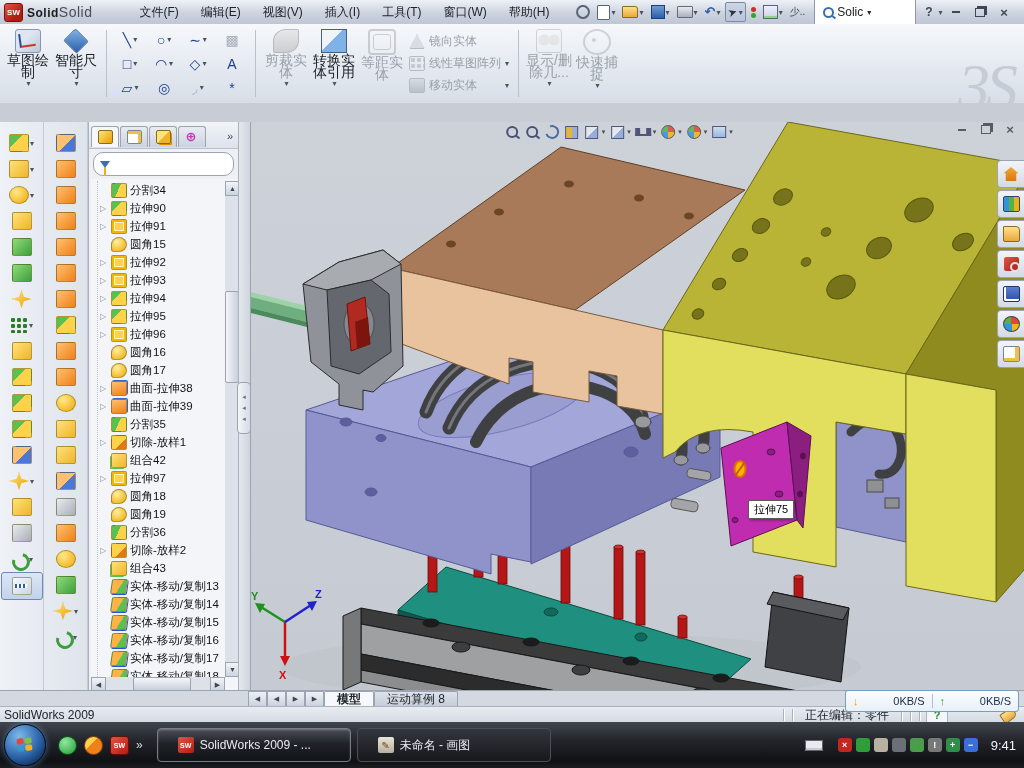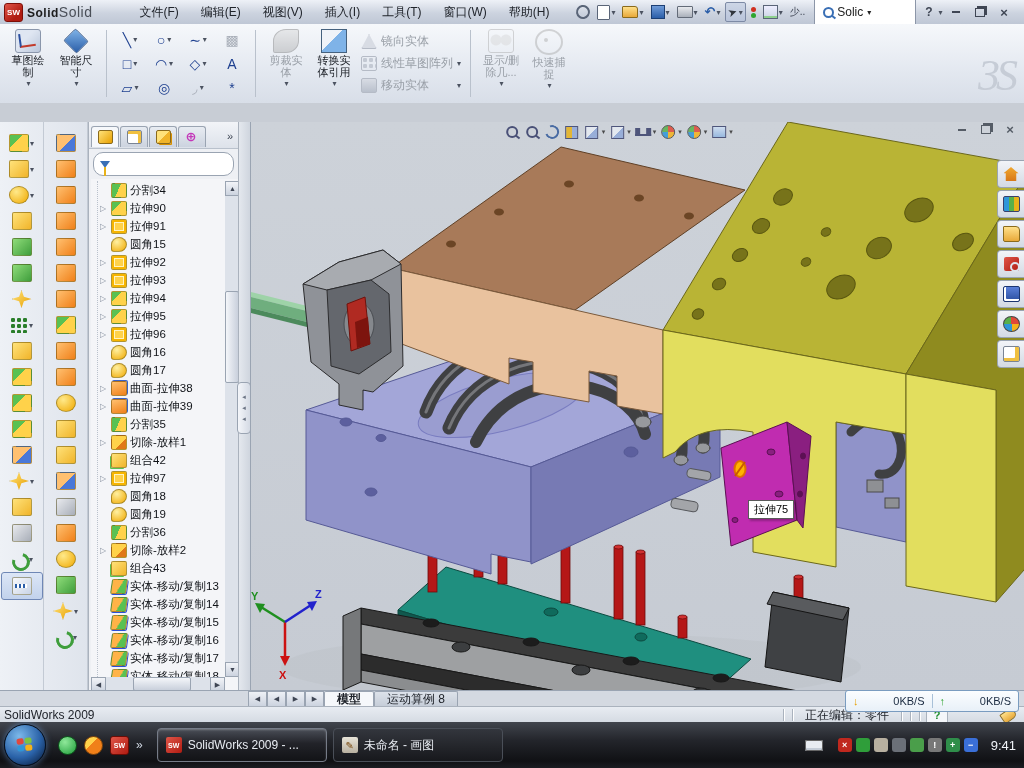--- a/index.html
+++ b/index.html
@@ -41,21 +41,21 @@
   .mini{width:8px;height:2px;background:#3f4654}
   .resto{width:8px;height:7px;border:1px solid #3f4654;box-shadow:2px -2px 0 -0px #3f4654}
   
   #ribbon{position:absolute;left:0;top:24px;width:1024px;height:79px;
     background:linear-gradient(#f6f8fb,#e3e8f0 60%,#d8dee8);border-bottom:1px solid #aab2c0;display:flex;align-items:stretch}
   .rgroup{display:flex;align-items:center;padding:2px 4px}
   .rsep{width:1px;background:#b9c1cc;margin:6px 2px}
   .bigbtn{width:48px;height:72px;display:flex;flex-direction:column;align-items:center;justify-content:flex-start;
     border-radius:3px;padding-top:3px;text-align:center}
   .bigbtn .bicon{width:24px;height:22px;margin-bottom:1px}
-  .bigbtn .blabel{font-size:11px;line-height:12px;color:#20242b;white-space:pre-wrap;width:46px}
+  .bigbtn .blabel{font-size:14px;line-height:12px;color:#20242b;white-space:pre-wrap;width:46px}
   .bigbtn .dd{margin-top:1px}
   .bigbtn.disabled .blabel{color:#9aa0a8}
   .bigbtn.disabled .bicon{opacity:.4;filter:grayscale(1)}
   .bi-sketch{background:linear-gradient(135deg,#dfe6f2 40%,#b9c6da);border:1px solid #8a96ab;border-radius:3px;position:relative}
   .bi-sketch:after{content:"";position:absolute;left:3px;top:3px;width:14px;height:12px;border-left:2px solid #2b4fa0;border-bottom:2px solid #c23a2a;transform:rotate(-8deg)}
   .bi-dim{background:linear-gradient(135deg,#7fb3e8,#2b5ea8);border:1px solid #1c3f74;transform:rotate(45deg) scale(.72);border-radius:3px}
   .bi-trim{background:linear-gradient(#f2c9c9,#d98f8f);border:1px solid #9a5a5a;border-radius:50% 2px 50% 2px}
   .bi-convert{background:linear-gradient(135deg,#f0f3f8 45%,#7fb3e8 45%);border:1px solid #45617e}
   .bi-offset{border:2px solid #8a96ab;border-radius:4px;background:transparent;position:relative}
   .bi-offset:after{content:"";position:absolute;inset:3px;border:1px solid #8a96ab;border-radius:3px}
@@ -66,21 +66,21 @@
   .bi-disprel{background:radial-gradient(circle at 7px 10px,#cdd4de 5px,transparent 6px),radial-gradient(circle at 17px 10px,#cdd4de 5px,transparent 6px);border:1px solid #9aa0a8;border-radius:3px}
   #sketchgrid{display:grid;grid-template-columns:repeat(4,34px);grid-auto-rows:24px;align-content:center}
   .sg{display:flex;align-items:center;justify-content:center;gap:1px;color:#1d3f8f;font-size:14px;border-radius:2px}
   .sg.disabled{color:#a8aeb8}
   .stackcol{display:flex;flex-direction:column;justify-content:center;gap:2px}
   .srow{display:flex;align-items:center;gap:4px;height:20px;padding:0 3px;color:#9aa0a8}
   .srow .sic{width:14px;height:13px;background:radial-gradient(circle,#c3c9d3 2px,transparent 2.4px);background-size:6px 6px;border:1px solid #b5bbc6;border-radius:2px}
   .srow .sic.warn{background:#d8dce4;clip-path:polygon(50% 0,100% 100%,0 100%)}
   .srow .sic.move{background:linear-gradient(#d8dce4,#b9c0cc)}
   .srow .dd{margin-left:auto}
-  #watermark{position:absolute;right:10px;top:26px;font-size:44px;font-style:italic;
+  #watermark{position:absolute;right:10px;top:26px;font-size:64px;font-style:italic;
     color:#c6ccd6;font-family:"Liberation Serif","DejaVu Serif",serif;letter-spacing:-4px}
   
   #tabsrow{position:absolute;left:0;top:103px;width:1024px;height:19px;background:#ccd3dc;display:flex;align-items:flex-end}
   .rtab{height:17px;display:flex;align-items:center;padding:0 14px;margin-left:2px;
     background:linear-gradient(#e2e7ee,#c4ccd7);border:1px solid #8e97a6;border-bottom:none;
     border-radius:3px 3px 0 0;color:#2a2f38}
   .rtab.active{background:linear-gradient(#f7f9fc,#e8ecf2);height:19px;font-weight:bold;color:#111}
   #tabsrow .fill{flex:1;height:19px;background:#c8cdd5}
   .vwinbtn{width:20px;height:13px;margin:0 2px;display:flex;align-items:center;justify-content:center;color:#555c66}
   
@@ -198,21 +198,21 @@
     border:1px solid #05101f;display:flex;align-items:center;justify-content:center;box-shadow:0 0 6px rgba(120,180,255,.5)}
   #orbflag{width:16px;height:14px;display:grid;grid-template-columns:7px 7px;grid-template-rows:6px 6px;gap:1px;transform:rotate(-6deg)}
   #orbflag u{border-radius:2px}
   .ql{display:flex;align-items:center;gap:7px;margin:0 8px}
   .qlic{width:17px;height:17px;border-radius:3px}
   .qli-green{background:radial-gradient(circle at 35% 30%,#8fe89a,#1f9e3a);border-radius:50%;border:1px solid #0c5a1c}
   .qli-orange{background:linear-gradient(135deg,#ffd24a 40%,#f08019 40%);border:1px solid #8a4a0c;border-radius:50%}
   .qli-sw{background:linear-gradient(135deg,#e05548,#b01c12);border:1px solid #6b0c06;color:#fff;font-size:7px;font-weight:bold;display:flex;align-items:center;justify-content:center}
   .ql .chev{color:#cfd6e2;font-size:12px}
   .taskbtns{display:flex;gap:6px;margin-left:6px}
-  .taskbtn{width:152px;height:32px;border-radius:4px;display:flex;align-items:center;gap:6px;padding:0 8px;
+  .taskbtn{width:152px;height:32px;border-radius:4px;display:flex;align-items:center;gap:6px;padding:0 20px;
     background:linear-gradient(#33363d,#17181c);border:1px solid #4a4f58;color:#e8ecf2;white-space:nowrap;overflow:hidden}
   .taskbtn.active{background:linear-gradient(#4a4e57,#222329 45%,#121316);border:1px solid #767c88;box-shadow:inset 0 1px 2px rgba(255,255,255,.25)}
   .tb-sw{width:16px;height:16px;border-radius:2px;background:linear-gradient(135deg,#e05548,#b01c12);color:#fff;font-size:7px;font-weight:bold;display:flex;align-items:center;justify-content:center;flex:none}
   .tb-paint{width:16px;height:16px;border-radius:2px;background:linear-gradient(#e8e4d8,#b8b0a0);display:flex;align-items:center;justify-content:center;font-size:10px;flex:none;color:#7a4a10}
   #tray{margin-left:auto;display:flex;align-items:center;gap:5px;padding-right:8px}
   .kbd{width:18px;height:11px;background:#e8ecf2;border-radius:2px;box-shadow:inset 0 0 0 1px #666,inset 0 -3px 0 #c4ccd7;margin-right:10px}
   .tray-ic{width:14px;height:14px;border-radius:3px;display:flex;align-items:center;justify-content:center;font-size:9px;color:#fff;font-weight:bold}
   #clock{color:#f0f3f8;font-size:13px;margin-left:8px}
   
   #netwidget{position:absolute;left:845px;top:690px;width:172px;height:20px;background:linear-gradient(#fbfdff,#e8f0f8);
@@ -361,20 +361,24 @@
   <div class="rgroup">
     <div class="bigbtn disabled">
       <span class="bicon bi-trim"></span>
       <span class="blabel">剪裁实 体</span>
         <span class="dd">▾</span>
     </div>
     <div class="bigbtn">
       <span class="bicon bi-convert"></span>
       <span class="blabel">转换实 体引用</span>
         <span class="dd">▾</span>
+    </div>
+    <div class="bigbtn disabled">
+      <span class="bicon bi-offset"></span>
+      <span class="blabel">等距实 体</span>
     </div>
     <div class="stackcol">
       <div class="srow">
         <span class="sic warn"></span>
         <span>镜向实体</span>
       </div>
       <div class="srow">
         <span class="sic"></span>
         <span>线性草图阵列</span>
           <span class="dd">▾</span>

